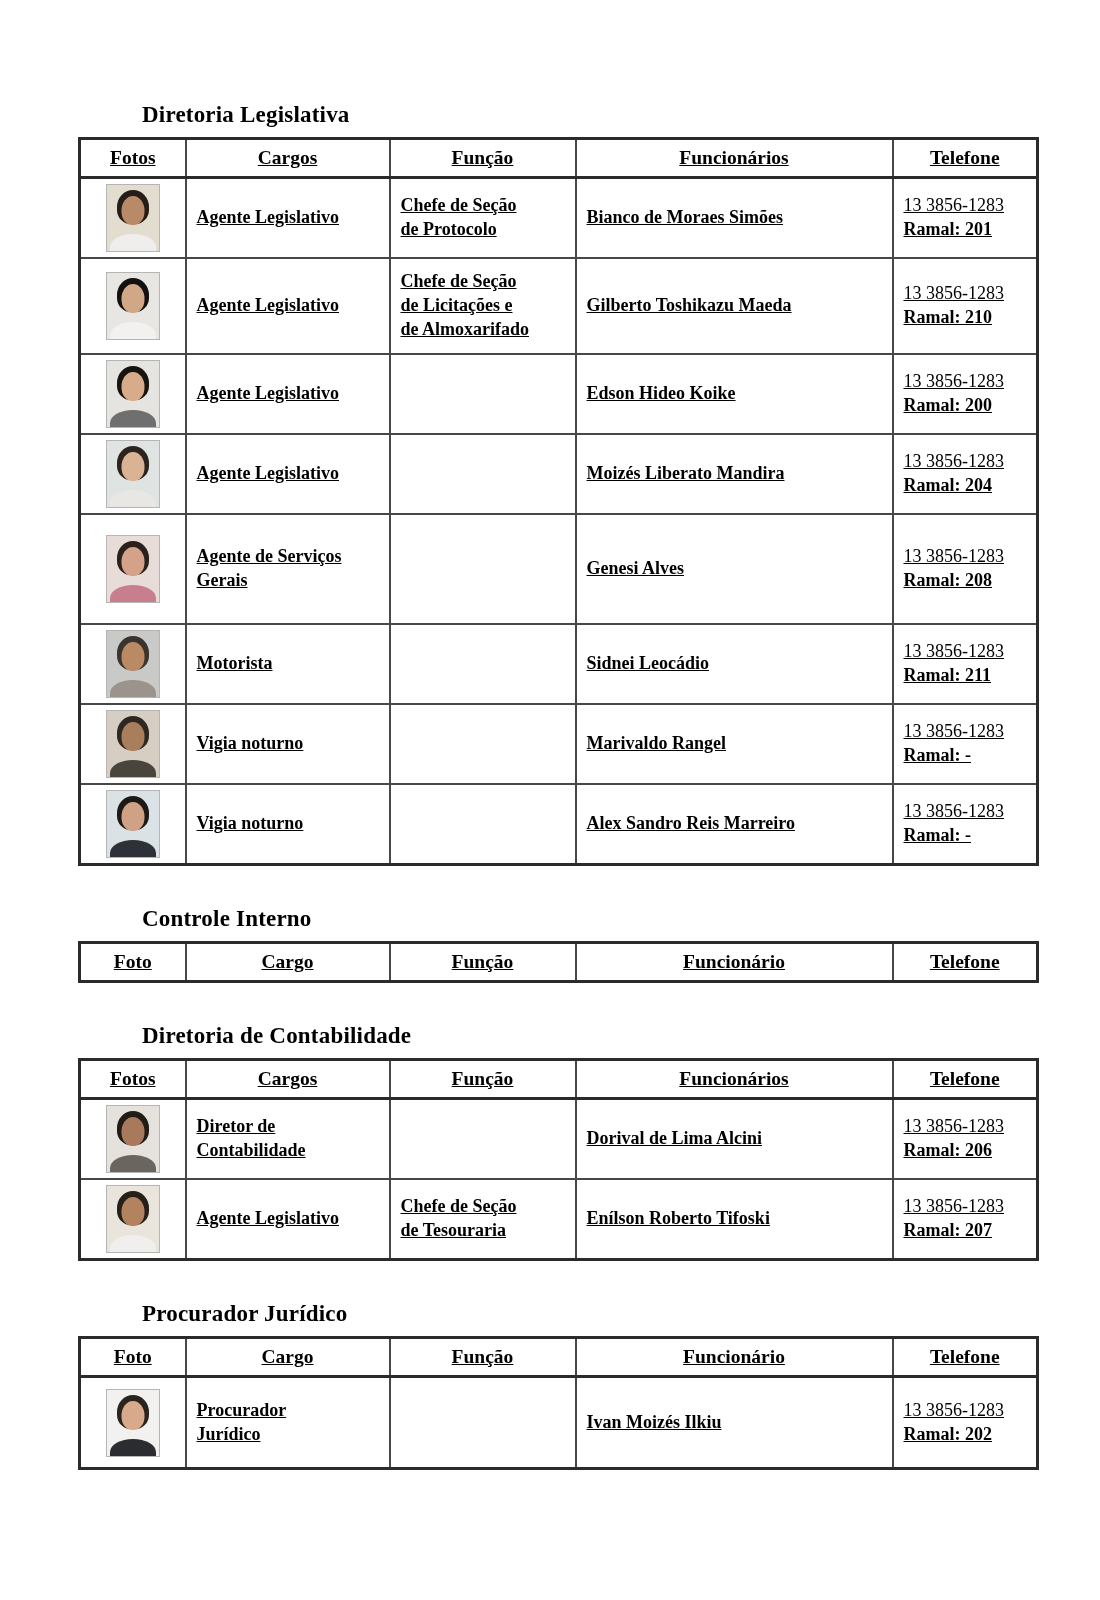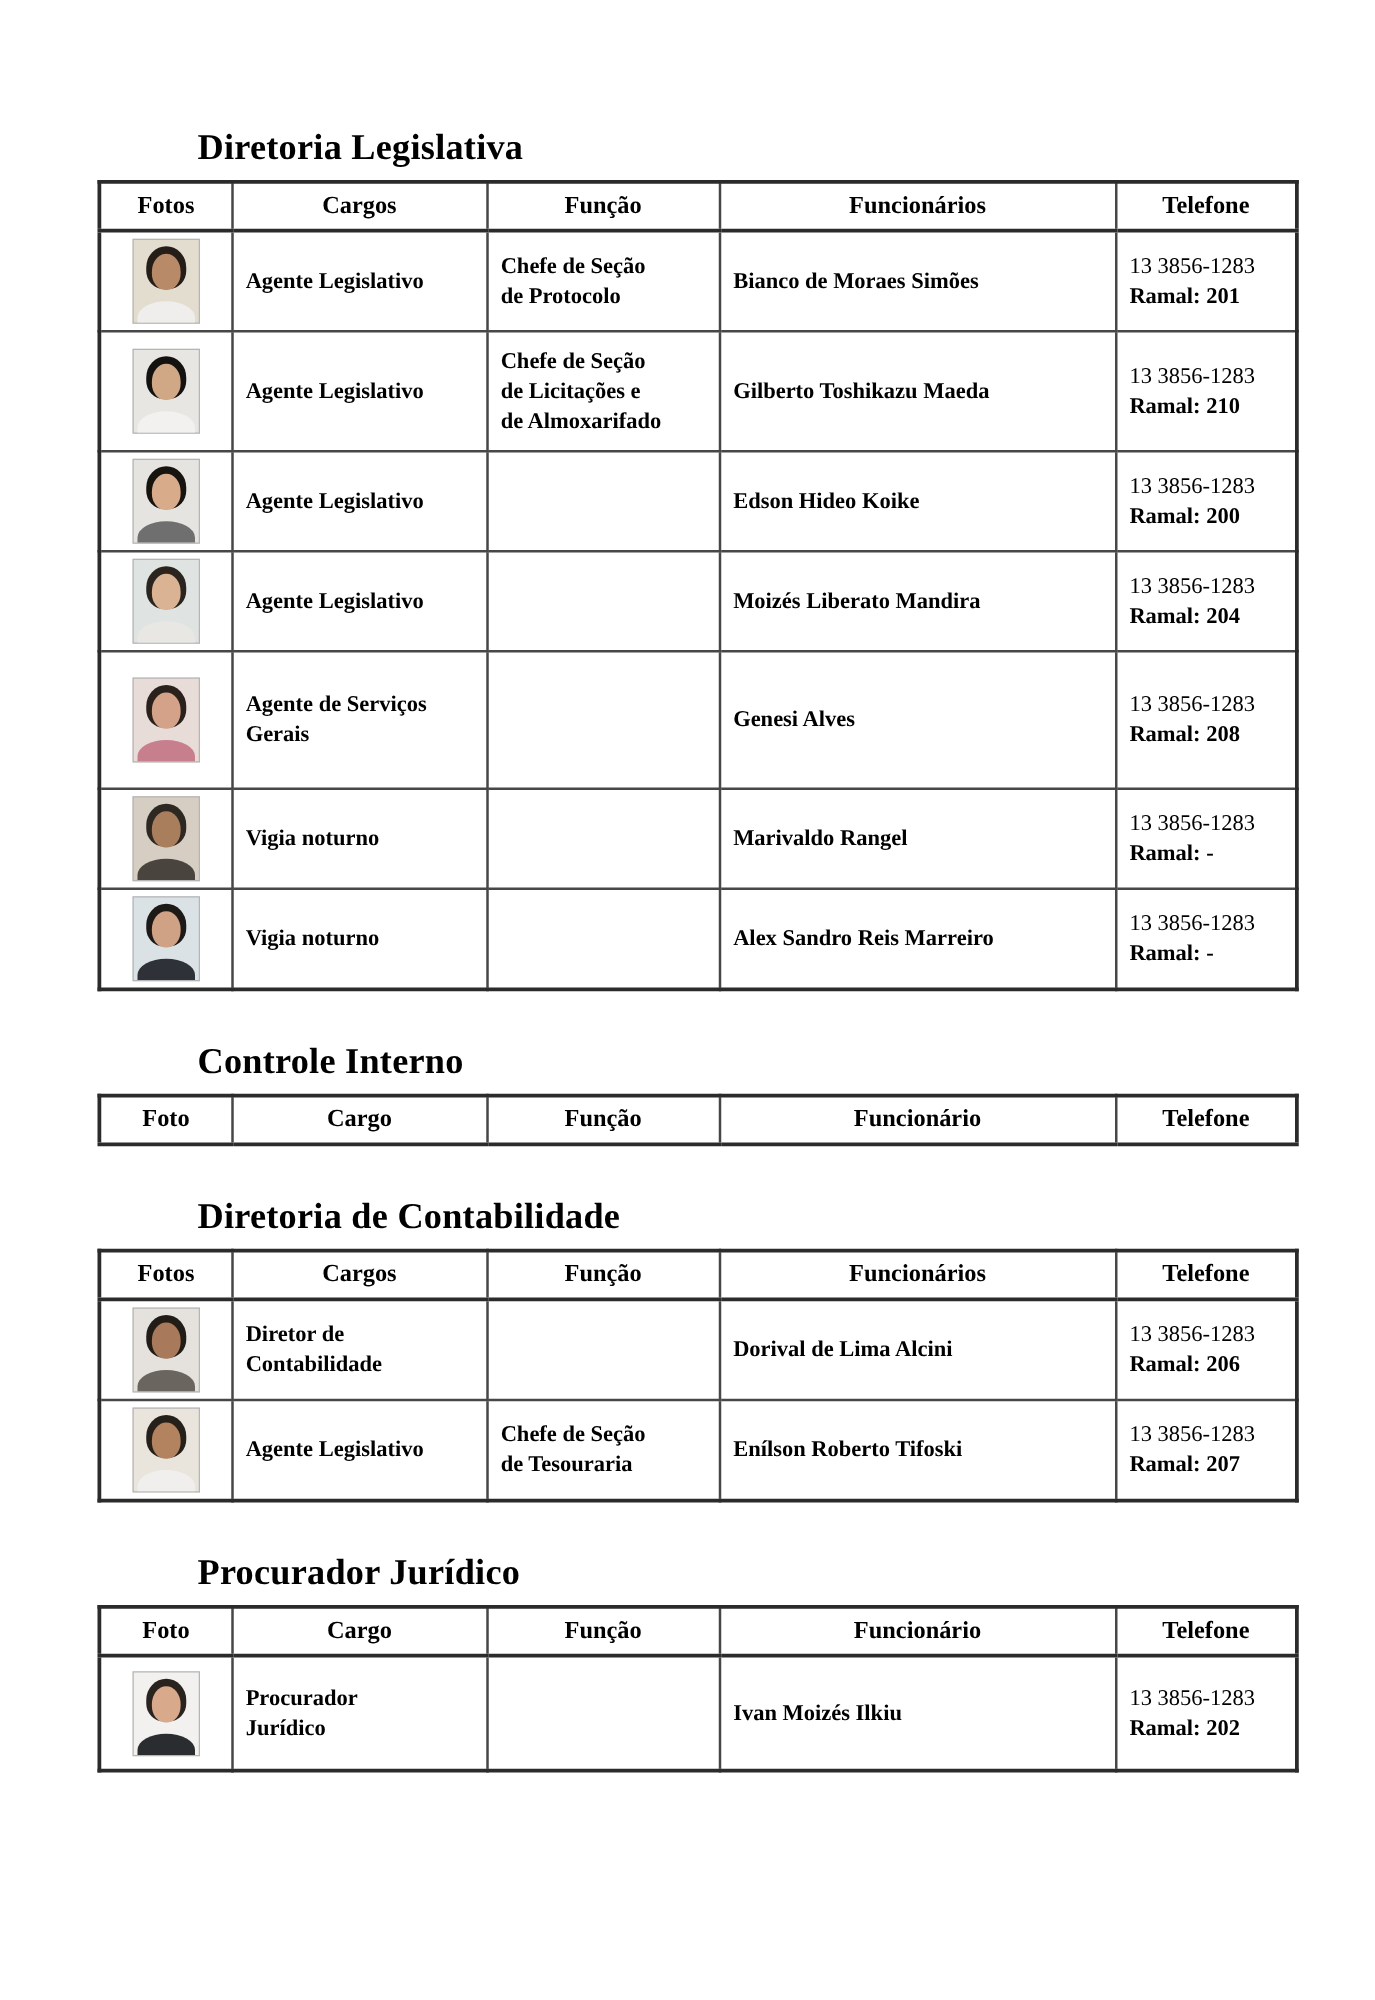--- a/index.html
+++ b/index.html
@@ -5,27 +5,27 @@
   html,body{margin:0;padding:0;background:#ffffff;}
   body{
     width:1100px;height:1600px;
     font-family:"Liberation Serif","DejaVu Serif",serif;
     color:#000;
     overflow:hidden;
   }
   .page{padding:102px 0 0 78px;}
   .section{margin:0 0 40px 0;}
   .section-title{
-    font-size:29px;font-weight:bold;
-    margin:0 0 9px 80px;
+    font-size:23px;font-weight:bold;
+    margin:0 0 9px 64px;
     letter-spacing:.2px;
   }
   table.dir-table{
     border-collapse:collapse;table-layout:fixed;
-    width:958px;border:3px solid #2b2b2b;background:#fff;
+    width:958px;border:3px solid #2b2b2b;background:#fff;text-decoration:underline;
   }
   col.c1{width:106px}
   col.c2{width:204px}
   col.c3{width:186px}
   col.c4{width:317px}
   col.c5{width:145px}
   th,td{border:2px solid #474747;}
   th{
     font-size:19.5px;font-weight:bold;text-align:center;
     padding:4px 6px;height:28px;
@@ -141,20 +141,30 @@
         <td class="wrap">Agente de Serviços
 Gerais</td>
         <td class="wrap"></td>
         <td class="wrap">Genesi Alves</td>
         <td class="c-tel">
               <span class="num">13 3856-1283</span>
               <span class="ramal">Ramal: 208</span>
             </td>
       </tr>
       <tr class="r80">
+        <td class="c-foto"><span class="photo" style="--pbg:#c9c9c7;--hair:#3a342e;--skin:#b98a63;--shirt:#9a948c"><i class="hair"></i><i class="face"></i><i class="body"></i></span></td>
+        <td class="wrap">Motorista</td>
+        <td class="wrap"></td>
+        <td class="wrap">Sidnei Leocádio</td>
+        <td class="c-tel">
+              <span class="num">13 3856-1283</span>
+              <span class="ramal">Ramal: 211</span>
+            </td>
+      </tr>
+      <tr class="r80">
         <td class="c-foto"><span class="photo" style="--pbg:#d6cec2;--hair:#2e2822;--skin:#a97e5d;--shirt:#4a443f"><i class="hair"></i><i class="face"></i><i class="body"></i></span></td>
         <td class="wrap">Vigia noturno</td>
         <td class="wrap"></td>
         <td class="wrap">Marivaldo Rangel</td>
         <td class="c-tel">
               <span class="num">13 3856-1283</span>
               <span class="ramal">Ramal: -</span>
             </td>
       </tr>
       <tr class="r80">

